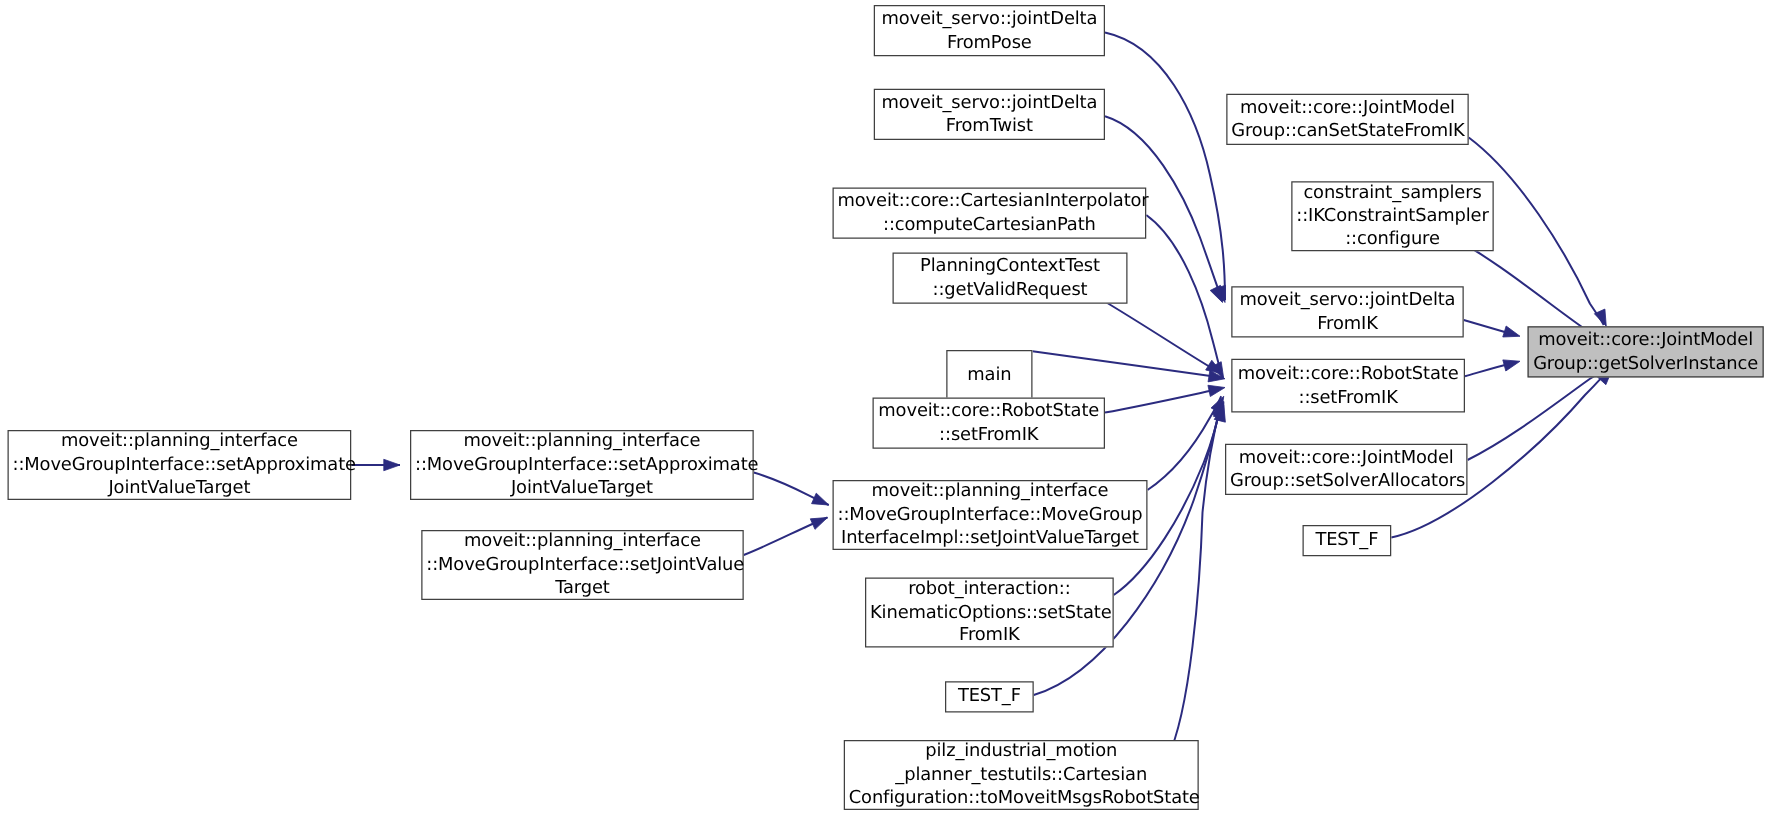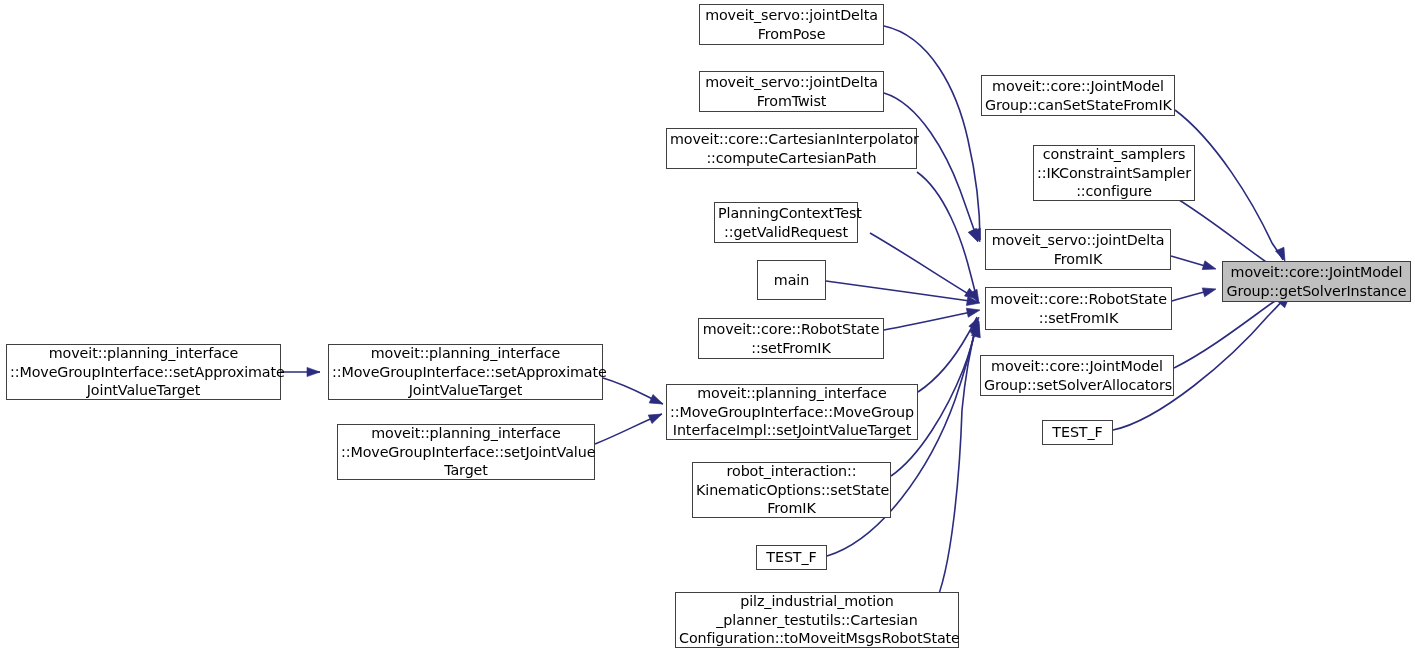--- a/index.html
+++ b/index.html
@@ -113,25 +113,25 @@
       <div class="node-box" style="left: 328px; top: 344px; width: 275px; height: 56px;"><span class="node-label">moveit::planning_interface
 ::MoveGroupInterface::setApproximate
 JointValueTarget</span></div>
       <div class="node-box" style="left: 337px; top: 424px; width: 258px; height: 56px;"><span class="node-label">moveit::planning_interface
 ::MoveGroupInterface::setJointValue
 Target</span></div>
       <div class="node-box" style="left: 699px; top: 4px; width: 185px; height: 41px;"><span class="node-label">moveit_servo::jointDelta
 FromPose</span></div>
       <div class="node-box" style="left: 699px; top: 71px; width: 185px; height: 41px;"><span class="node-label">moveit_servo::jointDelta
 FromTwist</span></div>
-      <div class="node-box" style="left: 666px; top: 128px; width: 251px; height: 41px;"><span class="node-label">moveit::core::CartesianInterpolator
+      <div class="node-box" style="left: 666px; top: 150px; width: 251px; height: 41px;"><span class="node-label">moveit::core::CartesianInterpolator
 ::computeCartesianPath</span></div>
-      <div class="node-box" style="left: 714px; top: 202px; width: 144px; height: 41px;"><span class="node-label">PlanningContextTest
+      <div class="node-box" style="left: 714px; top: 202px; width: 188px; height: 41px;"><span class="node-label">PlanningContextTest
 ::getValidRequest</span></div>
-      <div class="node-box" style="left: 757px; top: 260px; width: 69px; height: 40px;"><span class="node-label">main</span></div>
+      <div class="node-box" style="left: 757px; top: 280px; width: 69px; height: 40px;"><span class="node-label">main</span></div>
       <div class="node-box" style="left: 698px; top: 318px; width: 186px; height: 41px;"><span class="node-label">moveit::core::RobotState
 ::setFromIK</span></div>
       <div class="node-box" style="left: 666px; top: 384px; width: 252px; height: 56px;"><span class="node-label">moveit::planning_interface
 ::MoveGroupInterface::MoveGroup
 InterfaceImpl::setJointValueTarget</span></div>
       <div class="node-box" style="left: 692px; top: 462px; width: 199px; height: 56px;"><span class="node-label">robot_interaction::
 KinematicOptions::setState
 FromIK</span></div>
       <div class="node-box" style="left: 756px; top: 545px; width: 71px; height: 25px;"><span class="node-label">TEST_F</span></div>
       <div class="node-box" style="left: 650px; top: 592px; width: 284px; height: 56px; margin-left: 25px;"><span class="node-label">pilz_industrial_motion

